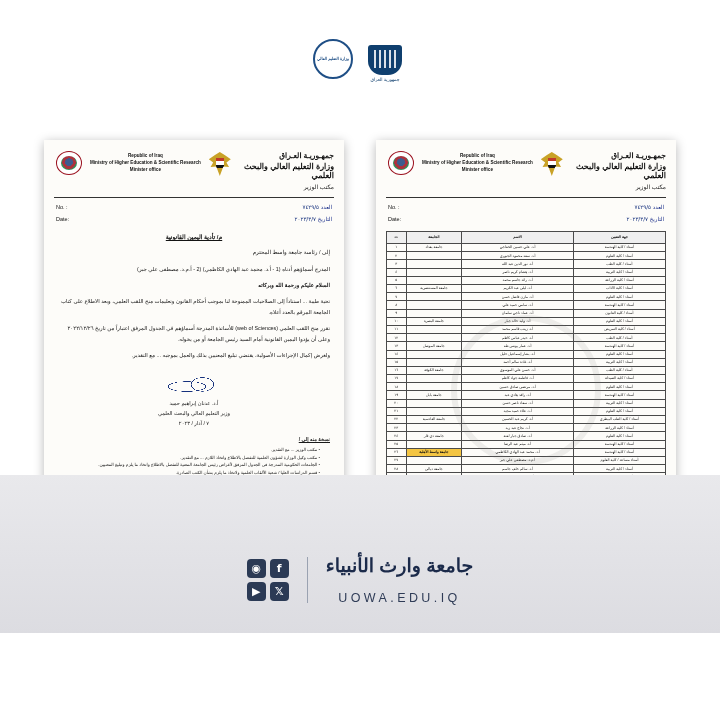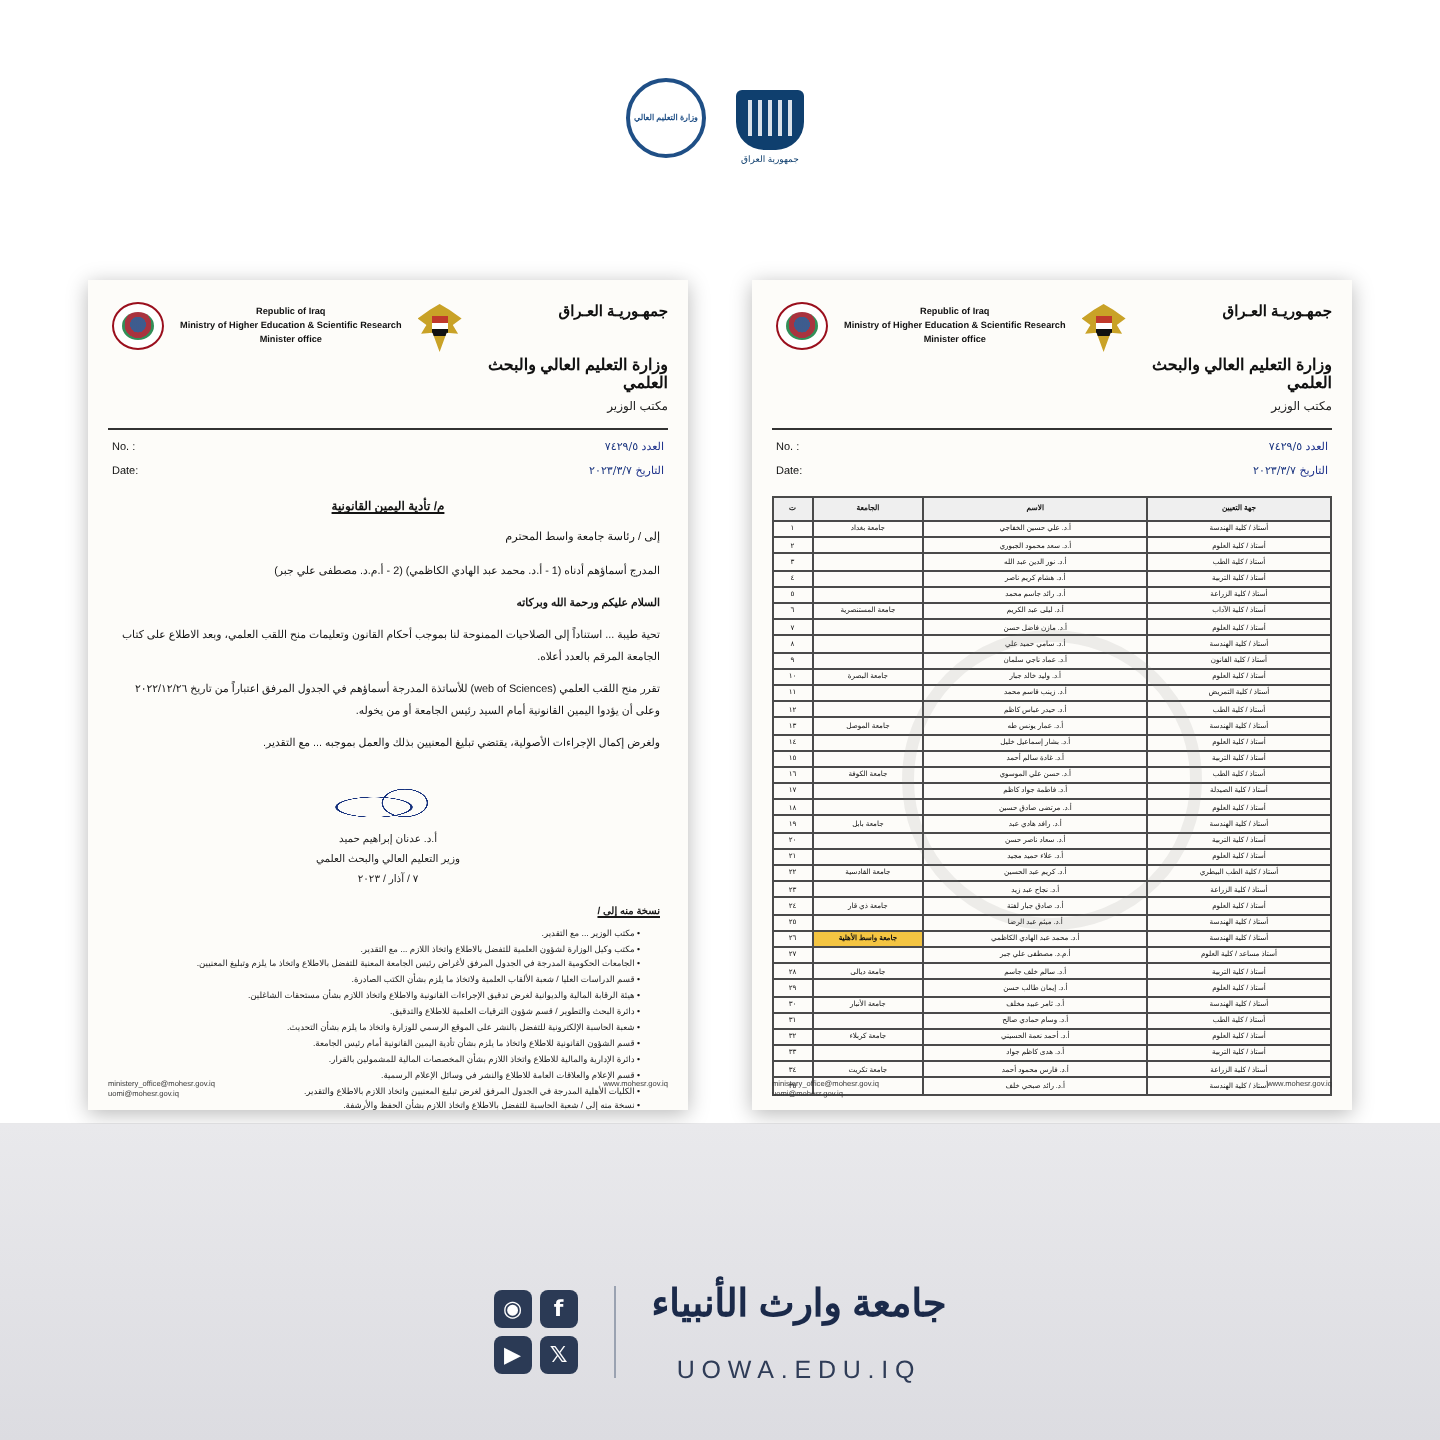--- a/index.html
+++ b/index.html
@@ -5,21 +5,21 @@
   * { box-sizing: border-box; }
   html, body {
     margin: 0; padding: 0;
     width: 720px; height: 720px;
     font-family: "Liberation Sans", sans-serif;
     background: #ffffff;
     overflow: hidden;
   }
   #page {
     position: relative;
-    width: 720px; height: 720px;
+    width: 720px; height: 633px;
     background: linear-gradient(180deg, #ffffff 0%, #ffffff 78%, #e8e8ea 78%, #d9d9dd 100%);
   }
 
   
   .top-logos {
     position: absolute;
     top: 36px; left: 0; right: 0;
     display: flex; justify-content: center; align-items: center;
     gap: 10px;
   }
@@ -116,21 +116,21 @@
     width: 34%; height: 40%;
     background: linear-gradient(180deg,#c0392b 0 33%,#ffffff 33% 66%,#111 66% 100%);
   }
   .head-ar {
     flex: 1 1 auto;
     text-align: right;
     direction: rtl;
     padding-top: 1px;
   }
   .head-ar .l1 { font-size: 7.5px; font-weight: bold; color: #111; letter-spacing: .2px; }
-  .head-ar .l2 { font-size: 8px; font-weight: bold; color: #111; margin-top: 18px; }
+  .head-ar .l2 { font-size: 8px; font-weight: bold; color: #111; margin-top: 2px; }
   .head-ar .l3 { font-size: 6px; color: #222; margin-top: 3px; }
 
   .head-rule {
     height: 1px; background: #333; margin: 3px 10px 0 10px;
   }
 
   
   .meta-row {
     display: flex; justify-content: space-between;
     padding: 4px 12px 0 12px;

